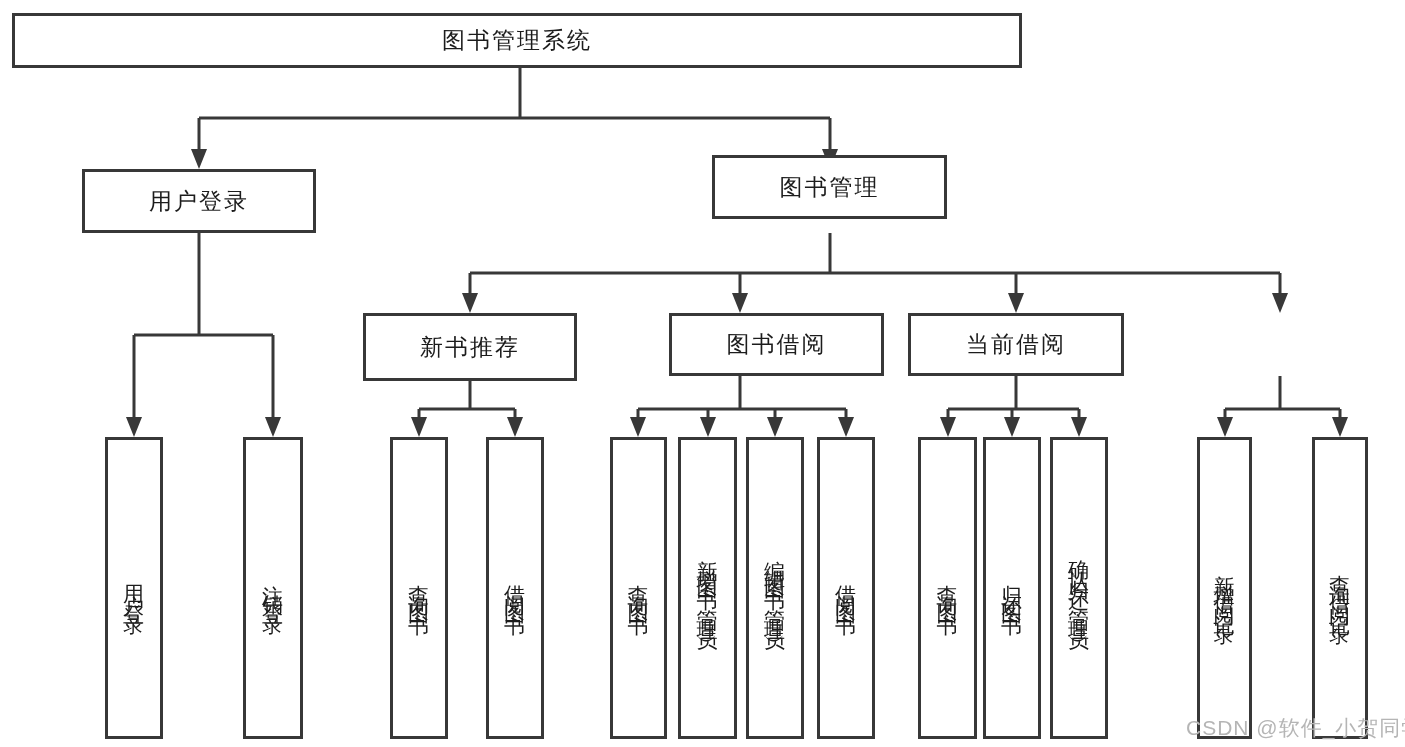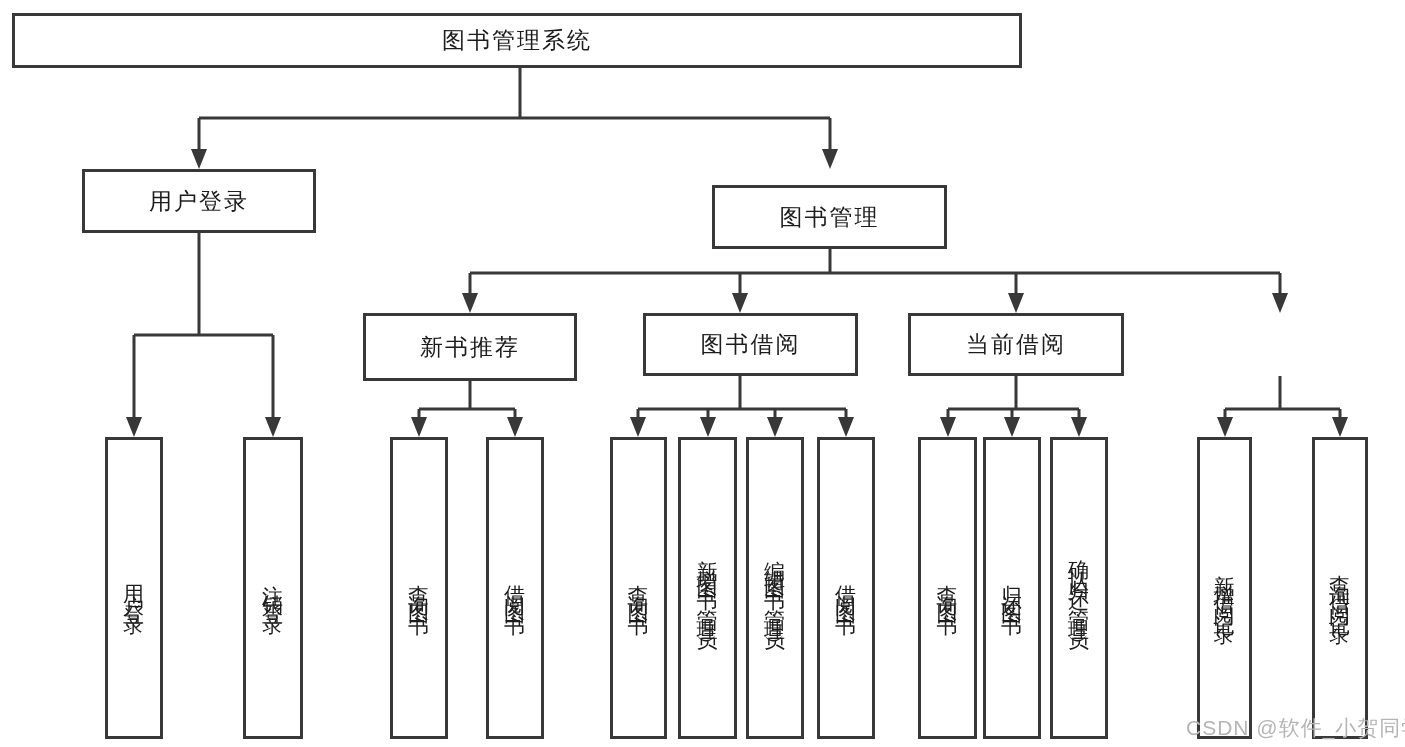--- a/index.html
+++ b/index.html
@@ -108,28 +108,28 @@
     </g>
   </svg>
 
   <div class="box" style="left:12px;top:13px;width:1010px;height:55px;">
     <span class="hlabel">图书管理系统</span>
   </div>
 
   <div class="box" style="left:82px;top:169px;width:234px;height:64px;">
     <span class="hlabel">用户登录</span>
   </div>
-  <div class="box" style="left:712px;top:185px;width:235px;height:64px;">
+  <div class="box" style="left:712px;top:155px;width:235px;height:64px;">
     <span class="hlabel">图书管理</span>
   </div>
 
   <div class="box" style="left:363px;top:313px;width:214px;height:68px;">
     <span class="hlabel">新书推荐</span>
   </div>
-  <div class="box" style="left:643px;top:313px;width:215px;height:63px;">
+  <div class="box" style="left:669px;top:313px;width:215px;height:63px;">
     <span class="hlabel">图书借阅</span>
   </div>
   <div class="box" style="left:908px;top:313px;width:216px;height:63px;align-items:center;">
     <span class="hlabel">当前借阅</span>
   </div>
 
   <div class="box leaf" style="left:105px;top:437px;width:58px;height:302px;">
     <span>用户登录</span>
   </div>
   <div class="box leaf" style="left:243px;top:437px;width:60px;height:302px;">

